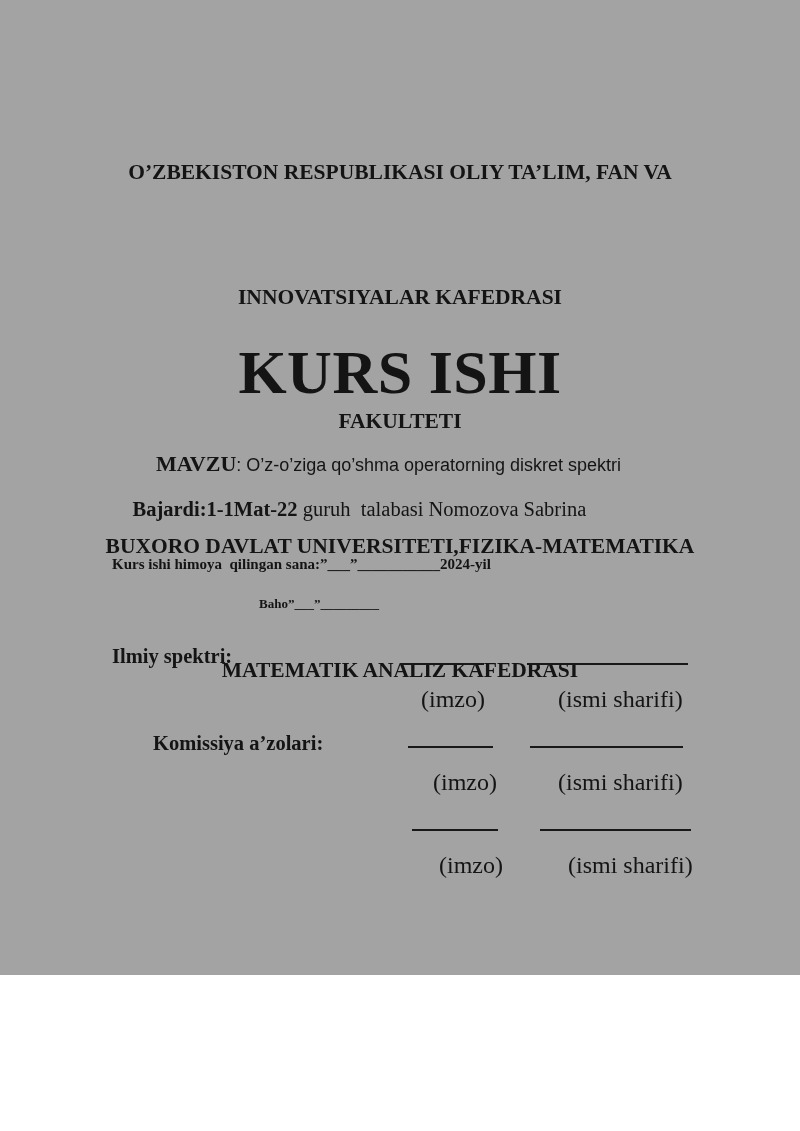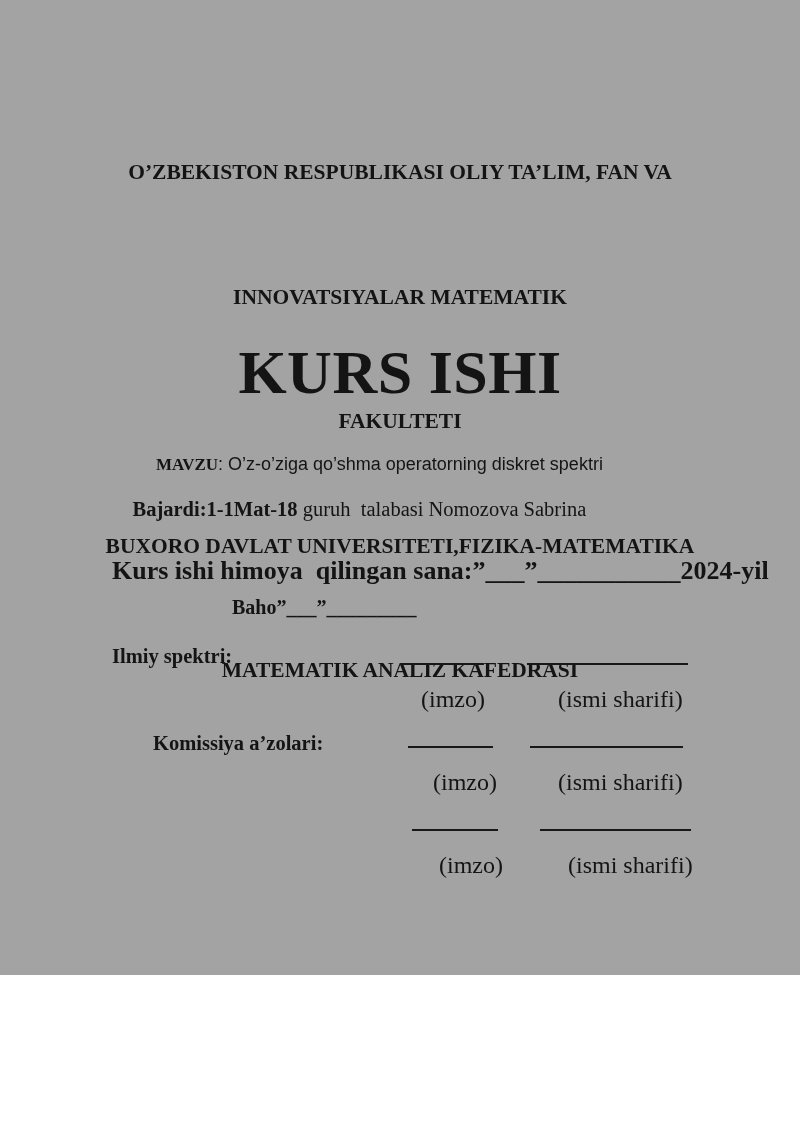--- a/index.html
+++ b/index.html
@@ -30,58 +30,58 @@
     text-align: center;
     font-weight: bold;
     font-size: 62px;
     line-height: 62px;
     letter-spacing: 0.5px;
     white-space: pre-wrap;
   }
   .topic-line { left: 135px; top: 426px; font-size: 21px; }
   .topic-label {
     font-weight: bold;
-    font-size: 17px;
+    font-size: 22px;
     font-family: "Liberation Serif", "DejaVu Serif", serif;
   }
   .topic-text {
     font-family: "Liberation Sans", "DejaVu Sans", sans-serif;
     font-size: 18px;
   }
   .author-line { left: 112px; top: 475px; font-size: 20.5px; }
   .author-bold { font-weight: bold; }
-  .date-line { left: 112px; top: 556px; font-size: 26px; font-weight: bold; }
-  .grade-line { left: 232px; top: 596px; font-size: 20px; font-weight: bold; }
+  .date-line { left: 112px; top: 556px; font-size: 15px; font-weight: bold; }
+  .grade-line { left: 259px; top: 596px; font-size: 13px; font-weight: bold; }
   .sig-label { font-size: 20.5px; font-weight: bold; }
   .sig-line { position: absolute; height: 2px; background: #181818; }
   .cap { font-size: 24px; }
   .footer-org { left: 379px; top: 985px; font-size: 20px; }
   .page-number { left: 424px; top: 1046px; font-size: 14px; }
 </style>
 </head>
 <body>
 
 <div class="page">
 
   <div class="head">
     <div>O’ZBEKISTON RESPUBLIKASI OLIY TA’LIM, FAN VA</div>
-    <div>INNOVATSIYALAR MATEMATIK</div>
+    <div>INNOVATSIYALAR KAFEDRASI</div>
     <div>FAKULTETI</div>
     <div>BUXORO DAVLAT UNIVERSITETI,FIZIKA-MATEMATIKA</div>
     <div>MATEMATIK ANALIZ KAFEDRASI</div>
   </div>
 
   <h1 class="doc-title">KURS ISHI</h1>
 
   <div class="abs topic-line">
     <span class="topic-label">MAVZU</span><span class="topic-text">: O’z-o’ziga qo’shma operatorning diskret spektri</span>
   </div>
 
   <div class="abs author-line">
-    <span class="author-bold">Bajardi:1-1Mat-18</span><span> guruh  talabasi Nomozova Sabrina</span>
+    <span class="author-bold">Bajardi:1-1Mat-22</span><span> guruh  talabasi Nomozova Sabrina</span>
   </div>
 
   <div class="abs date-line">Kurs ishi himoya  qilingan sana:”___”___________2024-yil</div>
 
   <div class="abs grade-line">Baho”___”_________</div>
 
   <div class="abs sig-label" style="left:112px; top:645px;">Ilmiy spektri:</div>
   <div class="sig-line" style="left:400px; top:663px; width:84px;"></div>
   <div class="sig-line" style="left:527px; top:663px; width:161px;"></div>
   <div class="abs cap" style="left:421px; top:686px;">(imzo)</div>

